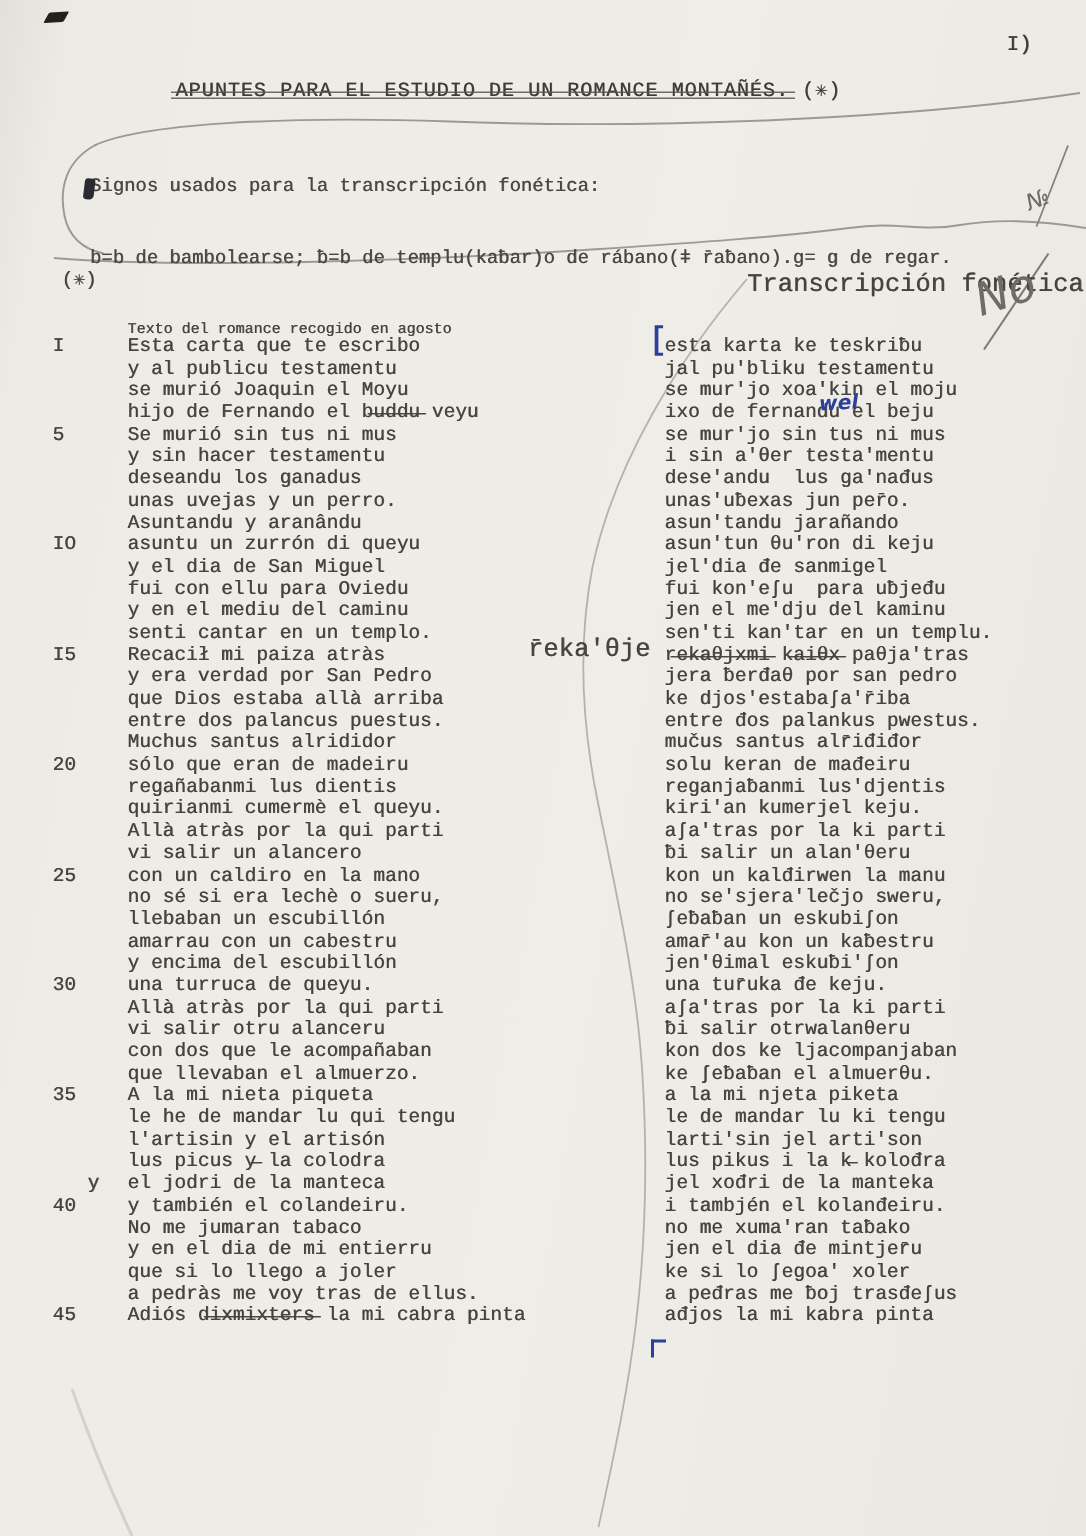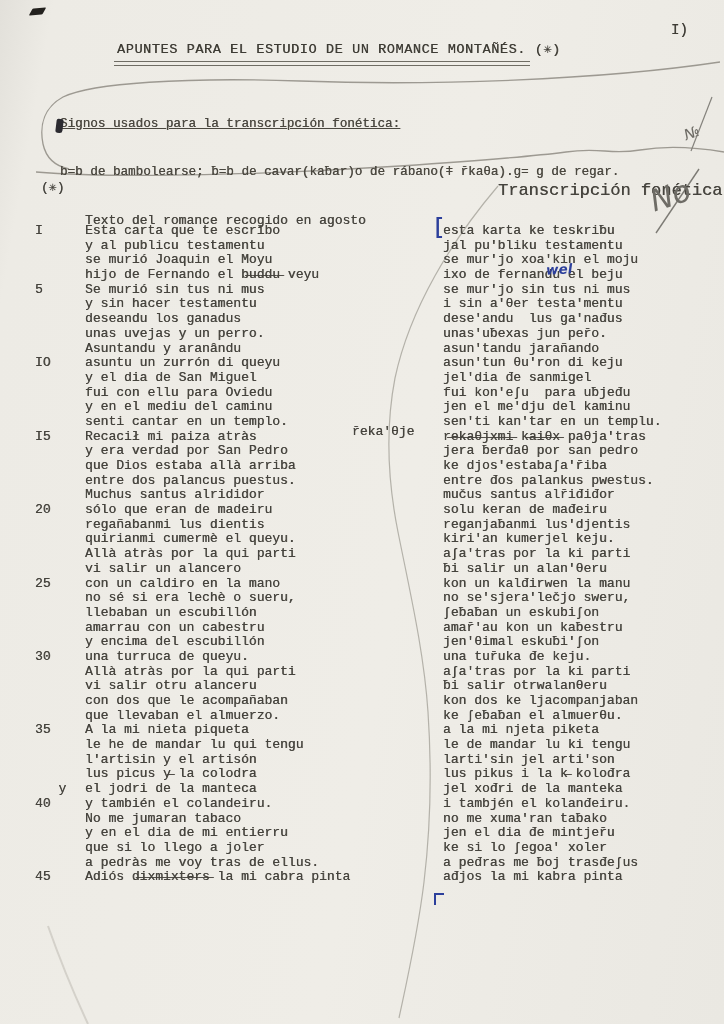--- a/index.html
+++ b/index.html
@@ -15,38 +15,38 @@
     color:#45433d;
   }
   .typed { text-shadow:0.35px 0 0 rgba(48,45,38,.7); white-space:pre; }
   .pencil-layer { position:absolute; left:0; top:0; z-index:1; pointer-events:none; }
   .txt-layer { position:absolute; left:0; top:0; width:724px; height:1024px; z-index:2; }
 
   .corner-ink { position:absolute; left:31px; top:8px; width:13px; height:7px;
     background:#23211e; transform:skewX(-32deg) rotate(-4deg); border-radius:1px; }
   .corner-label { position:absolute; left:671px; top:22px; font-size:14px; color:#3d3b35; }
 
-  .title { position:absolute; left:117px; top:40px; font-size:13.5px;
+  .title { position:absolute; left:117px; top:52px; font-size:13.5px;
     letter-spacing:0.6px; color:#3d3b34; }
   .title-underline { position:absolute; left:114px; top:61px; width:416px; height:4.5px;
     border-top:1.4px solid #5a574e; border-bottom:1.4px solid #5a574e; opacity:.85; }
 
   .key { position:absolute; left:60px; top:85px; font-size:12.6px; line-height:15.9px; color:#4a473f; }
-  .key-heading { text-decoration:underline; }
+  .key-heading { }
   .ink-blot { position:absolute; left:56px; top:119px; width:7px; height:14px;
     background:#2b2a30; border-radius:2px 2px 3px 2px; transform:rotate(7deg); }
 
   .note-symbol { position:absolute; left:41px; top:179px; font-size:13px; }
-  .note { position:absolute; left:85px; top:179px; font-size:13px; line-height:16.8px;text-align:right; }
+  .note { position:absolute; left:85px; top:179px; font-size:10px; line-height:16.8px;text-align:right; }
   .right-header { position:absolute; left:498px; top:181px; font-size:17px; }
 
   .poem { position:absolute; left:35px; top:224px; font-size:13px; line-height:14.7px; }
   .poem-row { display:grid; grid-template-columns:50px 358px auto; height:14.7px; white-space:pre; }
 
-  .margin-note { position:absolute; left:352px; top:424px; font-size:13px; }
+  .margin-note { position:absolute; left:352px; top:424px; font-size:17px; }
 
   .ink { color:#2c3f9b; font-weight:bold; }
   .ink-bracket { position:absolute; left:433px; top:216px; font-size:19px; transform:scaleY(1.15); }
   .ink-word { position:absolute; left:546px; top:261px; font-size:13.5px;
     font-family:"DejaVu Sans",sans-serif; font-style:italic; transform:rotate(-3deg); }
   .ink-corner { position:absolute; left:434px; top:893px; width:10px; height:12px;
     border-left:2.5px solid #2c3f9b; border-top:2.5px solid #2c3f9b; }
 
   .hand { font-family:"DejaVu Sans",sans-serif; font-style:italic; color:#6e6c66; }
   .pencil-no-small { position:absolute; left:684px; top:124px; font-size:15px; transform:rotate(-22deg); }
@@ -78,21 +78,21 @@
 
     <div class="corner-ink"></div>
 
     <div class="corner-label typed">I)</div>
 
     <div class="title typed">APUNTES PARA EL ESTUDIO DE UN ROMANCE MONTAÑÉS. (✳)</div>
     <div class="title-underline"></div>
 
     <div class="key typed">
       <div class="key-heading">Signos usados para la transcripción fonética:</div>
-      <div>b=b de bambolearse; ƀ=b de cavar(kaƀar)o de rábano(ǂ r̄kaθa).g= g de regar.</div>
+      <div>b=b de bambolearse; ƀ=b de templu(kaƀar)o de rábano(ǂ r̄aƀano).g= g de regar.</div>
     </div>
     <div class="ink-blot"></div>
 
     <div class="note-symbol typed">(✳)</div>
     <div class="note typed">
       <div>Texto del romance recogido en agosto</div>
     </div>
 
     <div class="right-header typed">Transcripción fonética</div>
 

